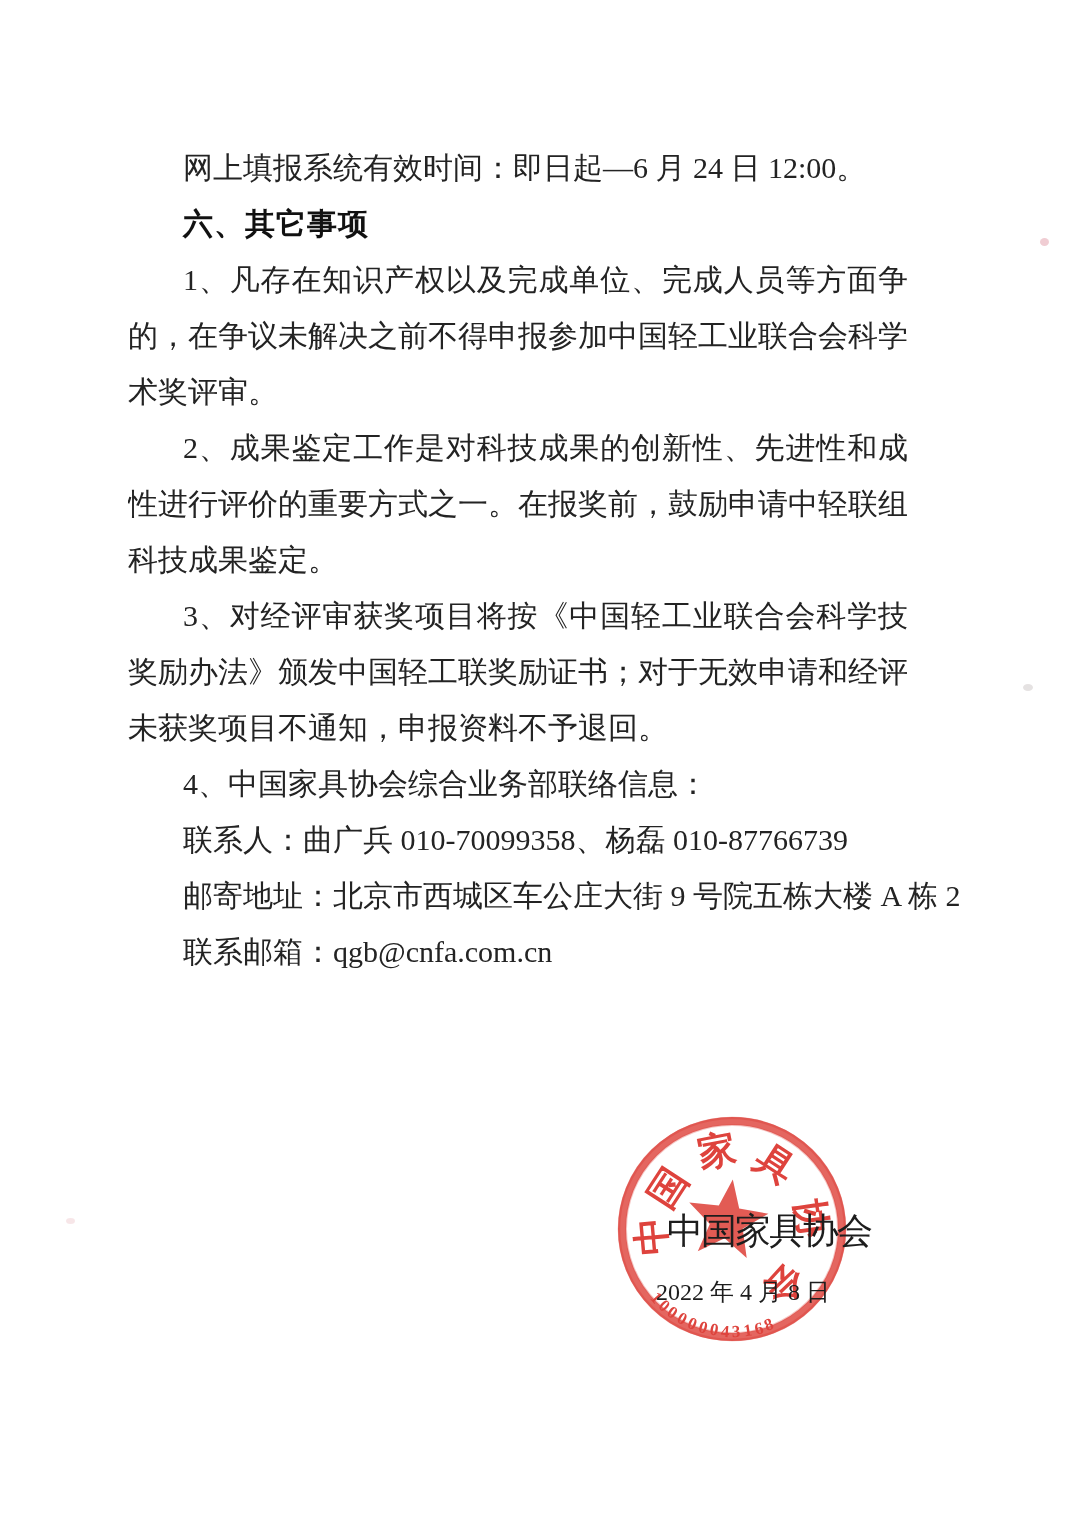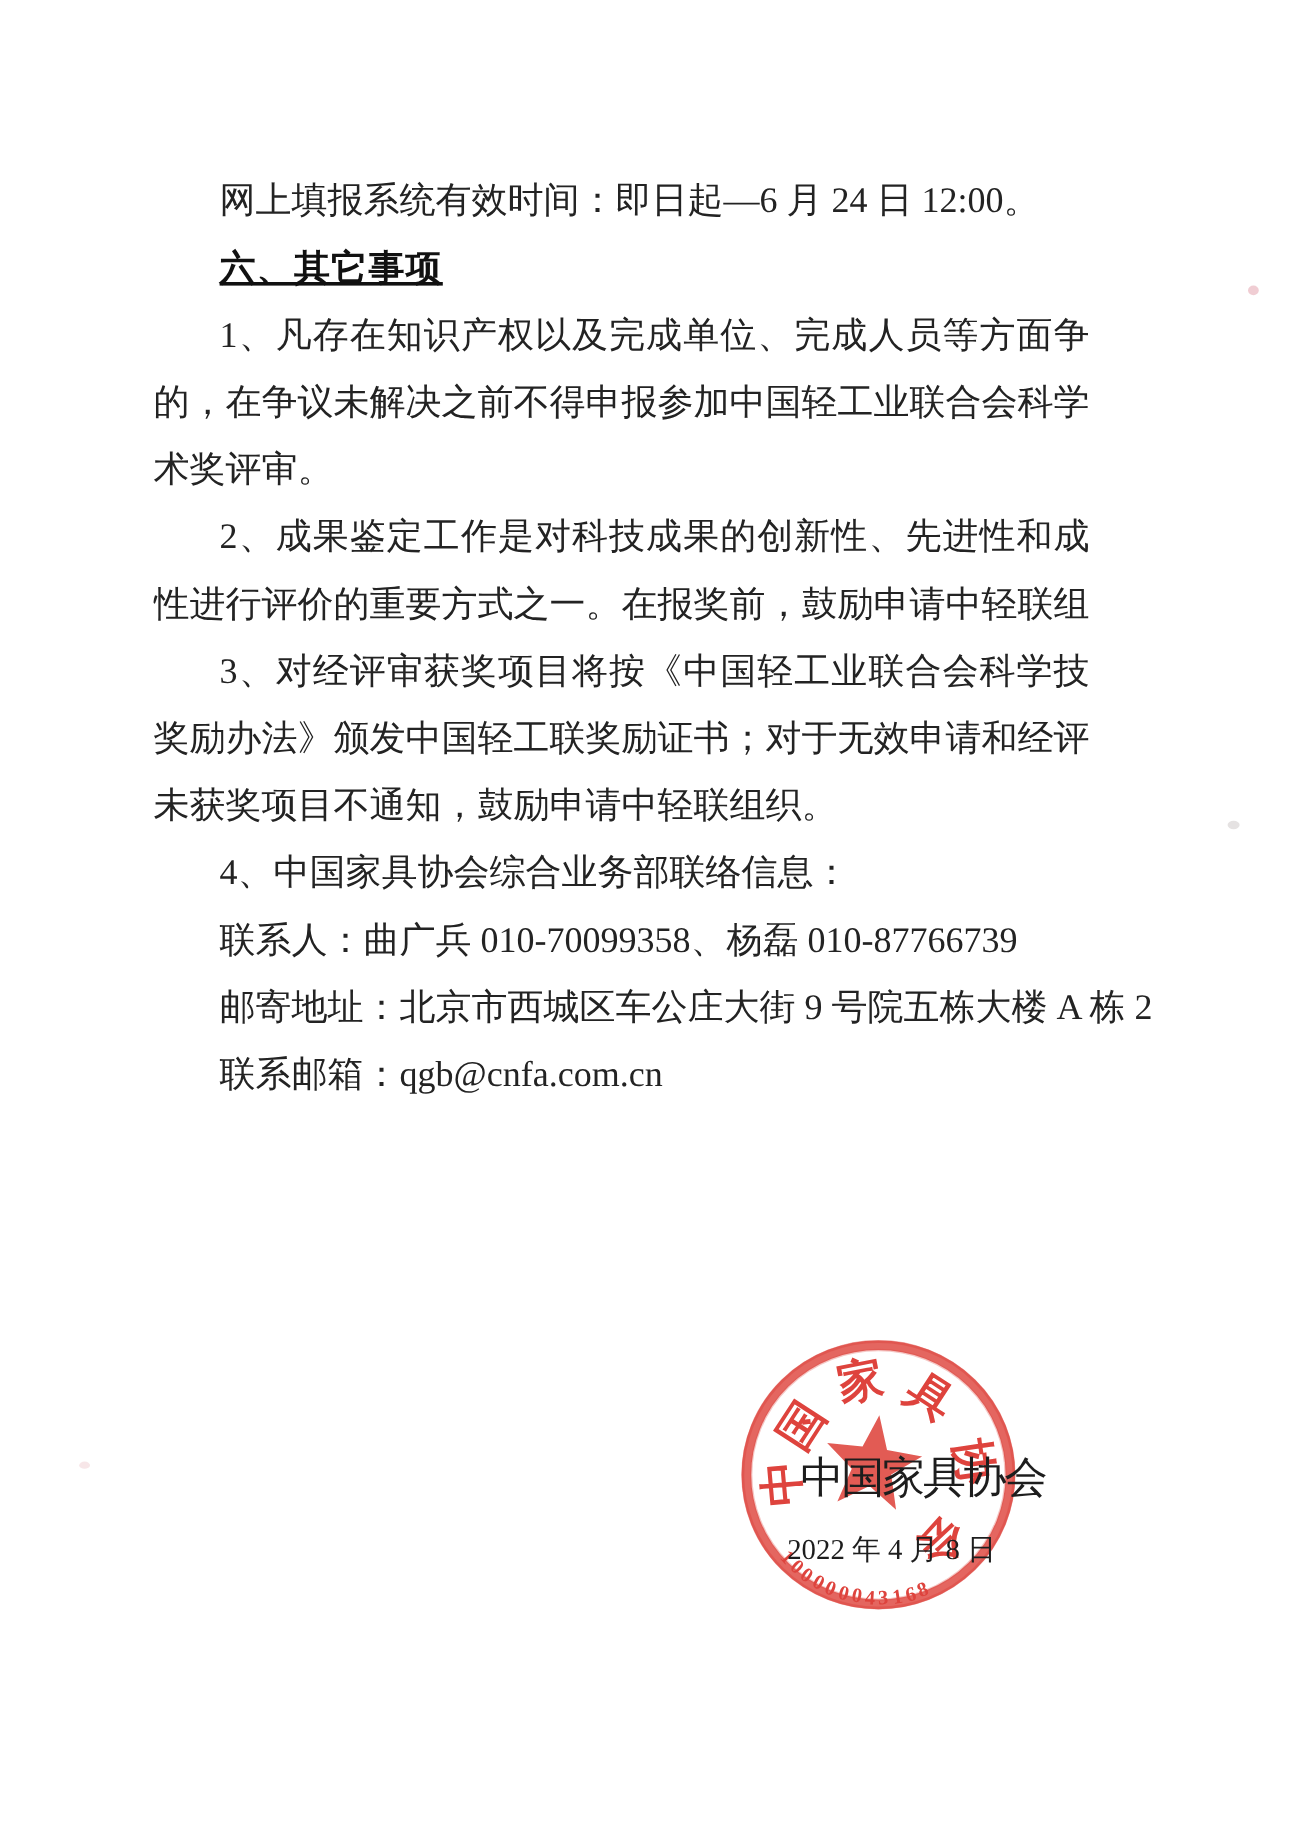--- a/index.html
+++ b/index.html
@@ -17,21 +17,21 @@
     font-size:30px; color:#232323;
   }
   .line {
     height:56px; line-height:56px; white-space:nowrap;
   }
   .line.indent { text-indent:55px; }
   .line.justify {
     white-space:normal; text-align:justify; text-align-last:justify;
     overflow:hidden;
   }
-  .line.heading { font-weight:bold; color:#111111; letter-spacing:1px;text-decoration:underline; }
+  .line.heading { font-weight:bold; color:#111111; letter-spacing:1px; }
   
   .org-name {
     position:absolute; left:667px; top:1211px; height:40px; line-height:40px;
     font-size:36px; letter-spacing:-2px; color:#1d1d1d; white-space:nowrap;
   }
   .sig-date {
     position:absolute; left:656px; top:1272px; height:40px; line-height:40px;
     font-size:24px; color:#1d1d1d; white-space:nowrap;
   }
   
@@ -60,23 +60,24 @@
 <div class="page">
 
   <div class="doc-lines" id="doc-lines">
       <div class="line indent">网上填报系统有效时间：即日起—6 月 24 日 12:00。</div>
       <div class="line indent heading">六、其它事项</div>
       <div class="line indent justify">1、凡存在知识产权以及完成单位、完成人员等方面争议</div>
       <div class="line justify">的，在争议未解决之前不得申报参加中国轻工业联合会科学技</div>
       <div class="line">术奖评审。</div>
       <div class="line indent justify">2、成果鉴定工作是对科技成果的创新性、先进性和成熟</div>
       <div class="line justify">性进行评价的重要方式之一。在报奖前，鼓励申请中轻联组织</div>
+      <div class="line">科技成果鉴定。</div>
       <div class="line indent justify">3、对经评审获奖项目将按《中国轻工业联合会科学技术</div>
       <div class="line justify">奖励办法》颁发中国轻工联奖励证书；对于无效申请和经评审</div>
-      <div class="line">未获奖项目不通知，鼓励申请中轻联组织。</div>
+      <div class="line">未获奖项目不通知，申报资料不予退回。</div>
       <div class="line indent">4、中国家具协会综合业务部联络信息：</div>
       <div class="line indent">联系人：曲广兵 010-70099358、杨磊 010-87766739</div>
       <div class="line indent">邮寄地址：北京市西城区车公庄大街 9 号院五栋大楼 A 栋 2</div>
       <div class="line indent">联系邮箱：qgb@cnfa.com.cn</div>
     </div>
 
   <div class="seal">
     <svg width="1080" height="1526" viewBox="0 0 1080 1526">
       <ellipse cx="732" cy="1229" rx="113" ry="111" fill="none" stroke="#d8453f" stroke-width="2.5" opacity="0.45"></ellipse>
       <ellipse cx="732" cy="1229" rx="110" ry="108" fill="none" stroke="#d8453f" stroke-width="8" opacity="0.82"></ellipse>

